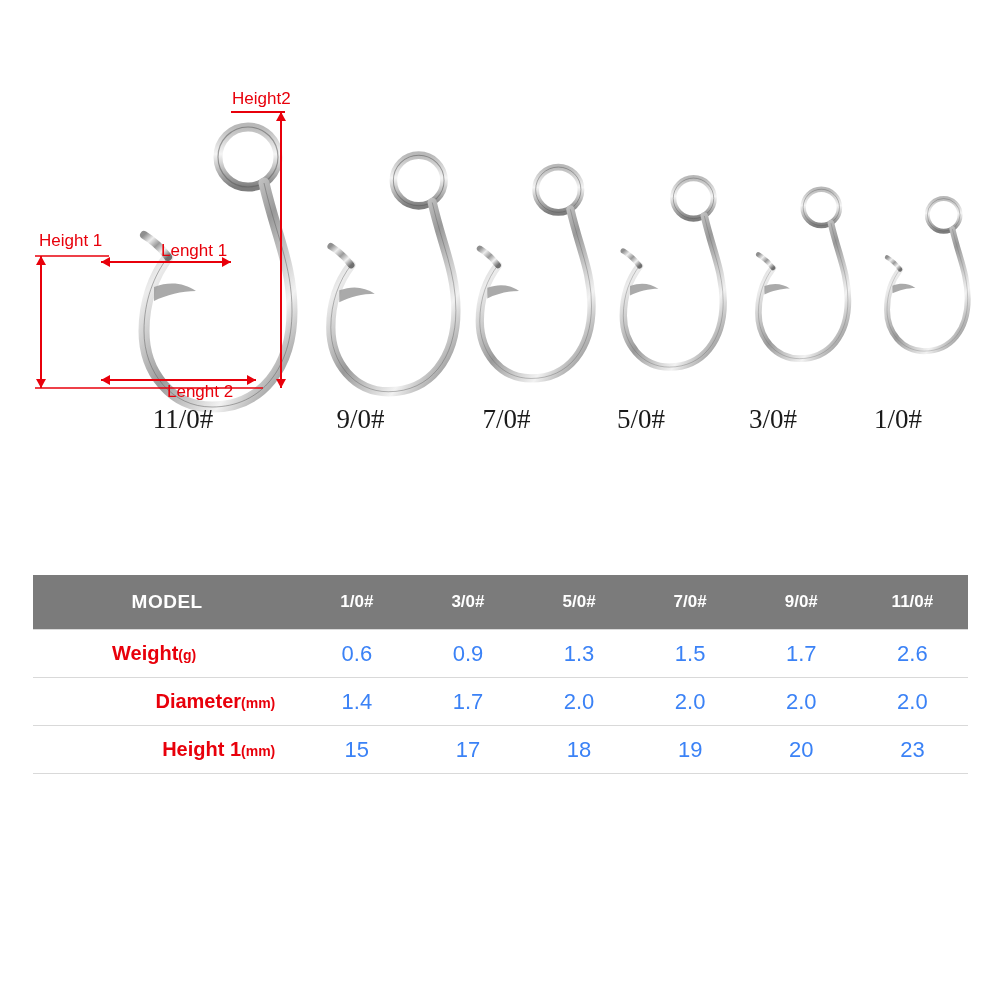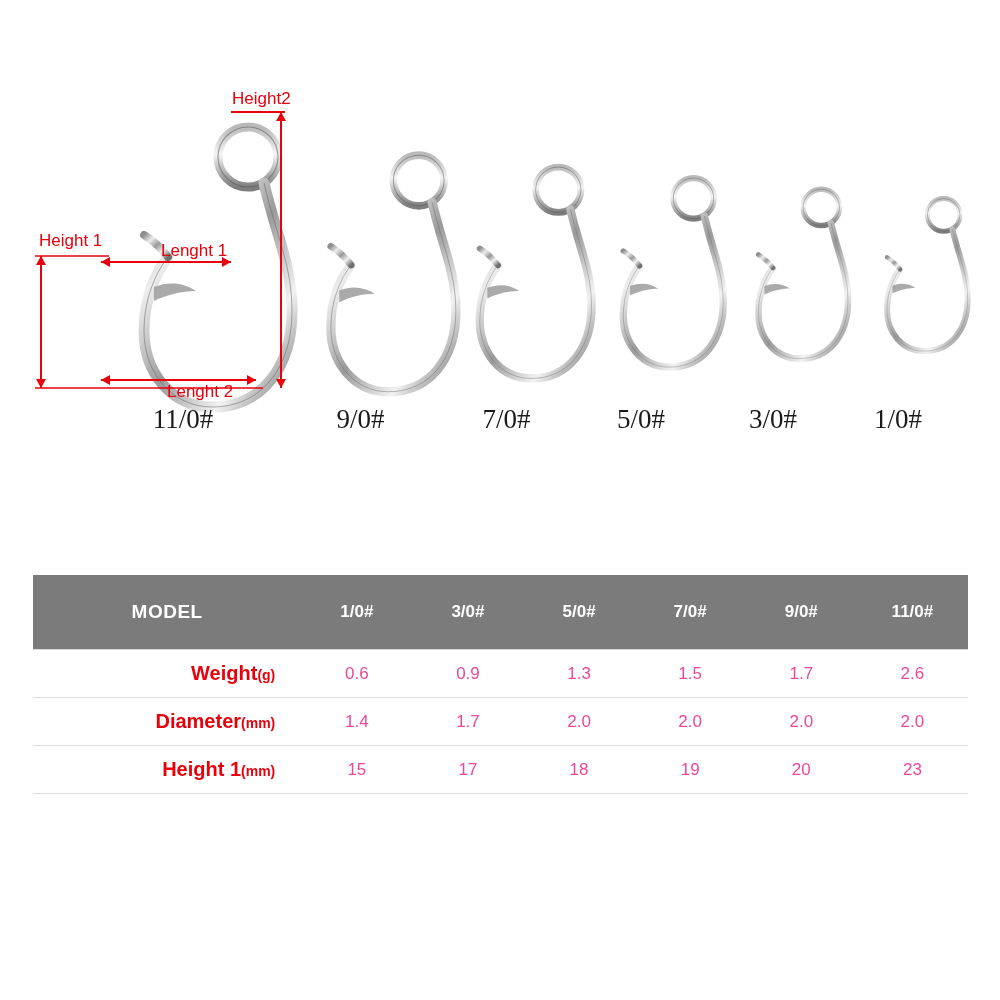--- a/index.html
+++ b/index.html
@@ -51,42 +51,43 @@
   }
   #spec-table col.c0 { width: 268px; }
   #spec-table col.cx { width: 111px; }
 
   #spec-table thead th {
     background: #7b7b7b;
     color: #ffffff;
     font-size: 19px;
     font-weight: bold;
     height: 46px;
-    padding: 14px;
+    padding: 4px;
     vertical-align: middle;
   }
   #spec-table thead th.model-head {
     text-align: center;
     letter-spacing: 0.5px;
   }
   #spec-table thead th.col-head {
     text-align: center;
     font-size: 17px;
   }
   #spec-table tbody td {
     height: 47px;
     padding: 0;
     vertical-align: middle;
     border-bottom: 1px solid #d9d9d9;
-    font-size: 17px;
-    color: #ec4899;
+    font-size: 22px;
+    color: #3b82f6;
     text-align: center;
   }
   #spec-table tbody tr:first-child td {
     border-top: 1px solid #d9d9d9;
+    text-align: center;
   }
   #spec-table tbody td.row-head {
     text-align: right;
     padding-right: 26px;
     color: #e8000b;
     font-weight: bold;
     font-size: 20px;
   }
   #spec-table tbody td.row-head .unit {
     font-size: 14px;

